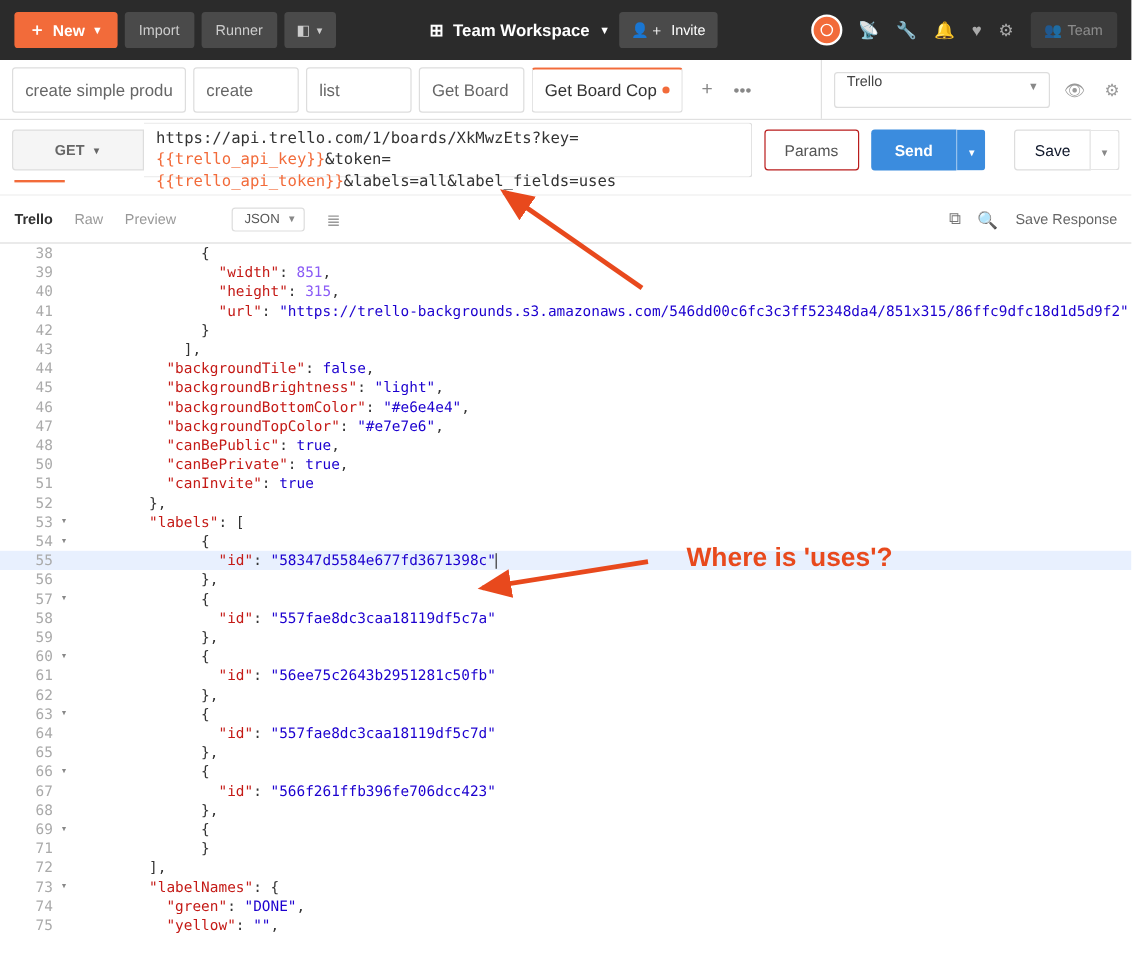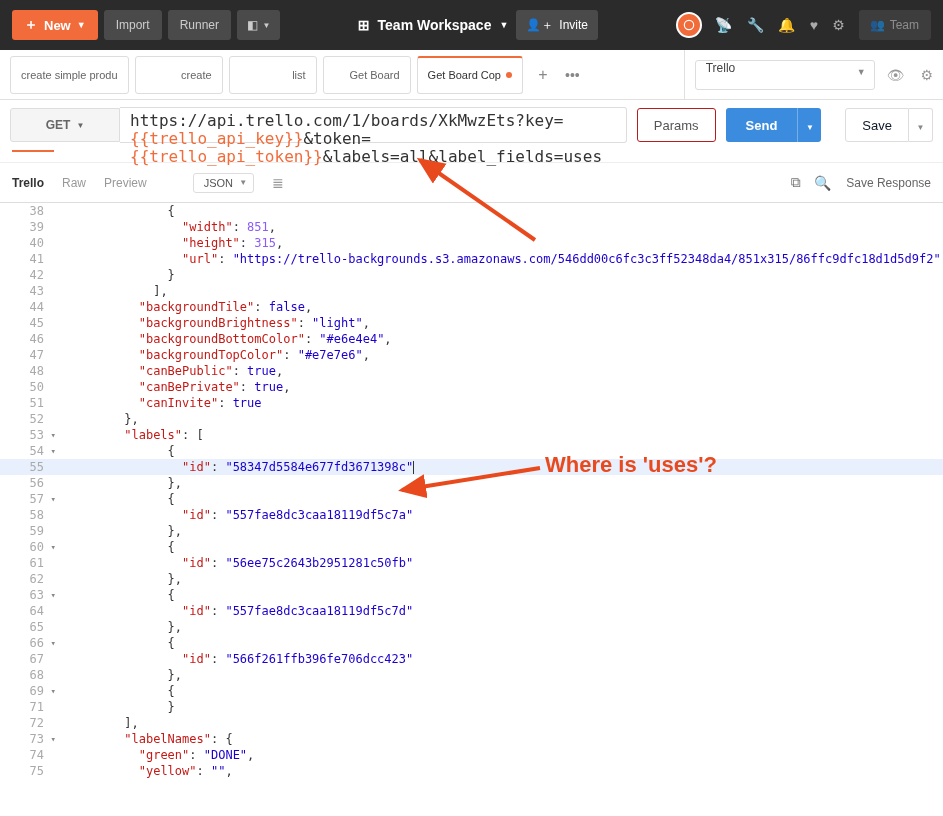--- a/index.html
+++ b/index.html
@@ -15,33 +15,33 @@
 .workspace { color: #fff; background: transparent; border: none; font-size: 14px; display: flex; align-items: center; gap: 8px; cursor: pointer; font-weight: 600; }
 .btn-invite { background: #4a4a4a; color: #fff; border: none; height: 30px; padding: 0 10px; display: flex; align-items: center; gap: 6px; font-size: 12px; cursor: pointer; border-radius: 3px; }
 .topbar-right { margin-left: auto; display: flex; align-items: center; gap: 14px; }
 .icon-circle { width: 26px; height: 26px; border-radius: 50%; display: flex; align-items: center; justify-content: center; }
 .avatar { background: #f26b3a; border: 2px solid #fff; }
 .top-icon { color: #aaa; font-size: 14px; cursor: pointer; }
 
 
 .secondbar { height: 50px; display: flex; align-items: stretch; border-bottom: 1px solid #e0e0e0; background: #fff; }
 .tabs { display: flex; align-items: center; padding-left: 10px; gap: 0; }
-.tab { height: 38px; border: 1px solid #ddd; background: #fff; padding: 0 10px; font-size: 11px; color: #666; display: flex; align-items: center; justify-content: flex-end; min-width: 88px; cursor: pointer; margin-right: 6px; border-radius: 3px; white-space: nowrap; overflow: hidden; }
+.tab { height: 38px; border: 1px solid #ddd; background: #fff; padding: 0 10px; font-size: 14px; color: #666; display: flex; align-items: center; justify-content: flex-start; min-width: 88px; cursor: pointer; margin-right: 6px; border-radius: 3px; white-space: nowrap; overflow: hidden; }
 .tab.active { border-top: 2px solid #f26b3a; color: #333; }
 .tab .dot { width: 6px; height: 6px; background: #f26b3a; border-radius: 50%; margin-left: 5px; }
 .tab-add { width: 28px; min-width: 28px; height: 28px; font-size: 16px; color: #888; display: flex; align-items: center; justify-content: center; cursor: pointer; }
 .tab-more { color: #888; font-size: 14px; cursor: pointer; padding: 0 8px; }
 .env-area { margin-left: auto; display: flex; align-items: center; gap: 8px; padding-right: 6px; border-left: 1px solid #e0e0e0; padding-left: 10px; }
 .env-select { border: 1px solid #ddd; height: 30px; padding: 0 24px 0 10px; font-size: 12px; color: #444; background: #fff; min-width: 180px; position: relative; cursor: pointer; border-radius: 3px; }
 .env-eye, .env-gear { color: #999; font-size: 14px; cursor: pointer; padding: 0 4px; }
 
 
 .requestbar { height: 50px; display: flex; align-items: center; padding: 8px 10px; gap: 0; border-bottom: 0; }
 .method-btn { border: 1px solid #ddd; background: #f5f5f5; padding: 0 16px; font-size: 12px; color: #666; display: flex; align-items: center; gap: 6px; cursor: pointer; border-radius: 3px 0 0 3px; height: 34px; font-weight: 600; width: 110px; justify-content: center; }
-.url-input { flex: 1; border: 1px solid #ddd; border-left: none; padding: 4px 10px; font-size: 16px; font-family: Menlo, Monaco, monospace; color: #333; height: 36px; line-height: 18px; border-radius: 0 3px 3px 0; background: #fff; }
+.url-input { flex: 1; border: 1px solid #ddd; border-left: none; padding: 4px 10px; font-size: 13px; font-family: Menlo, Monaco, monospace; color: #333; height: 46px; line-height: 18px; border-radius: 0 3px 3px 0; background: #fff; }
 .url-input .var { color: #f26b3a; }
 .params-btn { border: 1px solid #b91c1c; background: #fff; padding: 0 16px; font-size: 13px; color: #555; height: 34px; margin-left: 10px; cursor: pointer; border-radius: 3px; }
 .send-btn { background: #3b8cde; color: #fff; border: none; padding: 0 20px; font-size: 13px; font-weight: 600; height: 34px; margin-left: 10px; cursor: pointer; border-radius: 3px 0 0 3px; display: flex; align-items: center; }
 .send-dd { background: #3b8cde; color: #fff; border: none; border-left: 1px solid rgba(255,255,255,0.3); width: 24px; height: 34px; cursor: pointer; border-radius: 0 3px 3px 0; }
 .save-btn { border: 1px solid #ddd; background: #fff; padding: 0 16px; font-size: 13px; color: #0f172a; height: 34px; margin-left: 24px; cursor: pointer; border-radius: 3px 0 0 3px; }
 .save-dd { border: 1px solid #ddd; border-left: none; background: #fff; width: 24px; height: 34px; cursor: pointer; border-radius: 0 3px 3px 0; color: #888; }
 
 
 .orange-line { height: 2px; background: #f26b3a; width: 42px; margin-left: 12px; }
 
@@ -328,21 +328,21 @@
     <div class="code-line">
       <div class="gutter">74</div>
       <div class="code">            <span class="k">"green"</span><span class="p">: </span><span class="s">"DONE"</span><span class="p">,</span></div>
     </div>
     <div class="code-line">
       <div class="gutter">75</div>
       <div class="code">            <span class="k">"yellow"</span><span class="p">: </span><span class="s">""</span><span class="p">,</span></div>
     </div>
   </div>
 
-<div class="anno-text" style="top:452px; left:545px;">Where is 'uses'?</div>
+<div class="anno-text" style="top:452px; left:572px;">Where is 'uses'?</div>
 
 <svg class="arrow" style="top:150px; left:405px;" width="140" height="100">
   <defs>
       <marker id="ah1" markerWidth="8" markerHeight="8" refX="6" refY="3" orient="auto">
         <path d="M0,0 L7,3 L0,6 Z" fill="#e8491d"></path>
       </marker>
     </defs>
   <line x1="130" y1="90" x2="15" y2="10" stroke="#e8491d" stroke-width="4" marker-end="url(#ah1)"></line>
 </svg>
 

